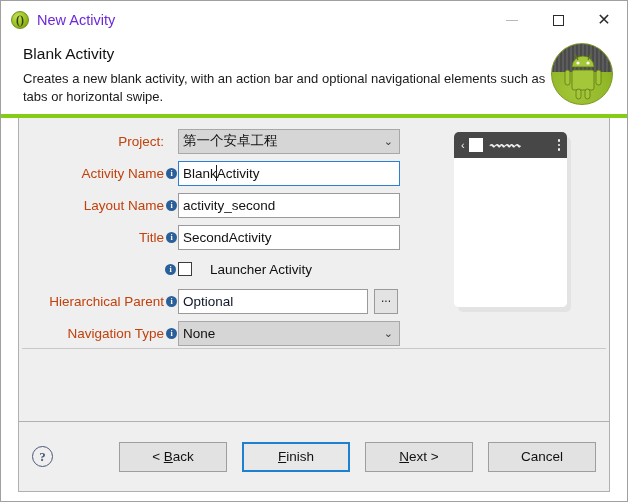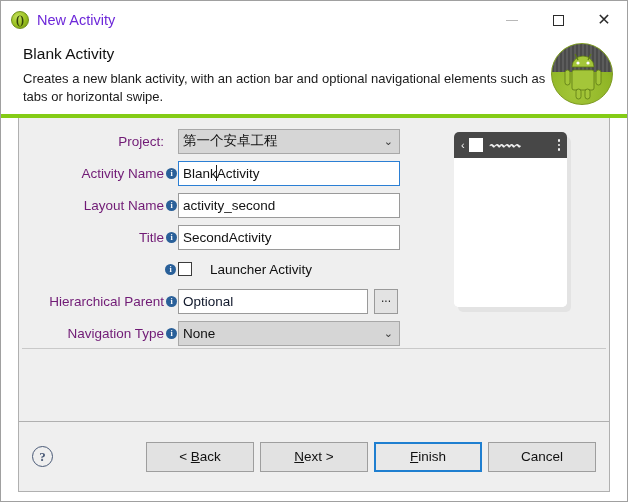--- a/index.html
+++ b/index.html
@@ -188,21 +188,21 @@
   .row {
     display: flex;
     align-items: center;
     height: 30px;
     margin-bottom: 2px;
   }
   .row-label {
     width: 145px;
     text-align: right;
     font-size: 13.5px;
-    color: #701a75;
+    color: #c2410c;
     padding-right: 1px;
     white-space: nowrap;
   }
   .info-icon {
     width: 11px; height: 11px;
     border-radius: 50%;
     background: #2a6099;
     color: #ffffff;
     font-size: 8px;
     font-weight: bold;
@@ -370,21 +370,21 @@
     font-size: 13px;
     font-weight: bold;
     display: flex;
     align-items: center;
     justify-content: center;
     font-family: "Liberation Serif", serif;
   }
   .btns {
     margin-left: auto;
     display: flex;
-    gap: 6px;
+    gap: 15px;
   }
   .btn {
     width: 108px; height: 30px;
     background: #e2e2e2;
     border: 1px solid #9e9e9e;
     box-sizing: border-box;
     font-size: 13.5px;
     color: #111111;
     display: flex;
     align-items: center;
@@ -544,25 +544,25 @@
     </div>
 
   </div>
 
   <div class="buttonbar">
     <div class="help-icon">?</div>
     <div class="btns">
       <div class="btn">
         <span>&lt; <u>B</u>ack</span>
       </div>
+      <div class="btn default">
+        <span><u>F</u>inish</span>
+      </div>
       <div class="btn">
         <span><u>N</u>ext &gt;</span>
-      </div>
-      <div class="btn default">
-        <span><u>F</u>inish</span>
       </div>
       <div class="btn">Cancel</div>
     </div>
   </div>
 
   <div class="bottom-gap"></div>
 
 </div>
 
 </body></html>

